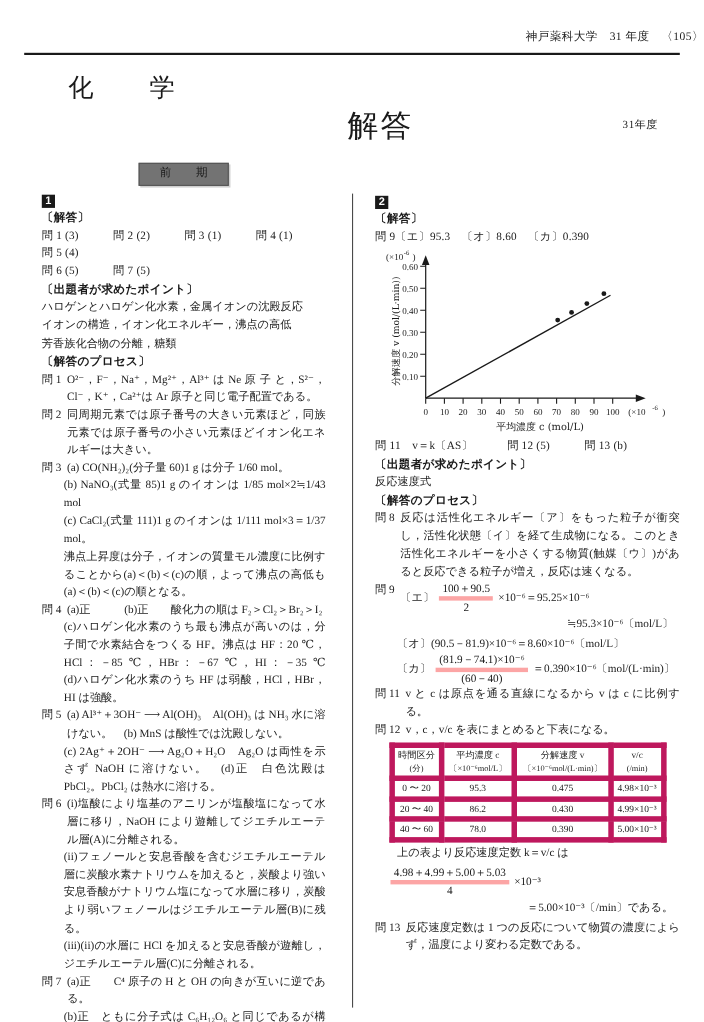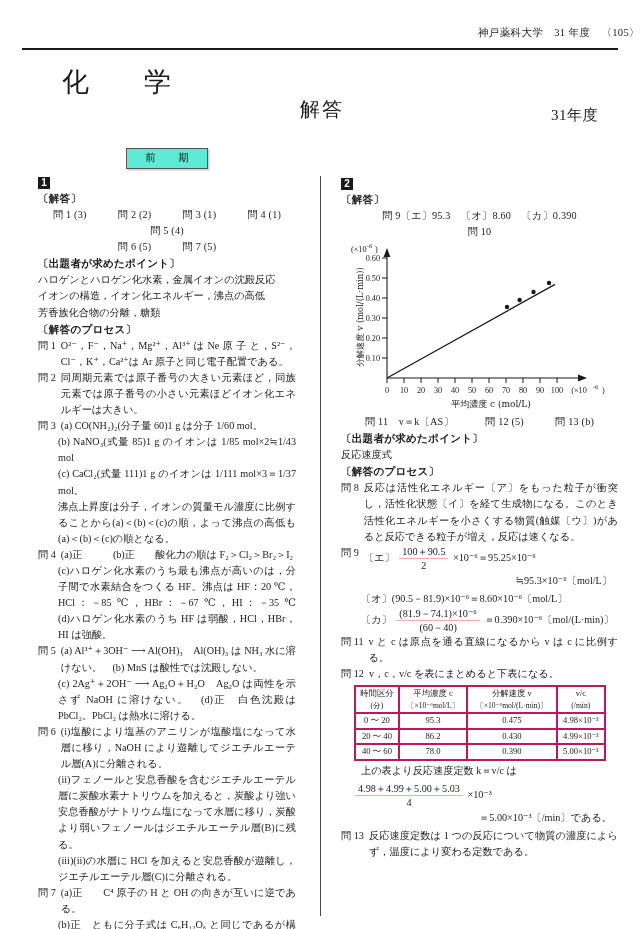--- a/index.html
+++ b/index.html
@@ -24,30 +24,30 @@
   }
   .rule {
     margin:8px 22px 0 22px;
     border-top:2.2px solid #1a1a1a;
   }
 
   
   .titleblock { position:relative; height:96px; }
   .subject {
     position:absolute; left:62px; top:14px;
-    font-size:27px; letter-spacing:14px;
+    font-size:23px; letter-spacing:14px;
     font-family:"DejaVu Serif","Liberation Serif",serif;
   }
   .kaitou {
-    position:absolute; left:300px; top:46px;
-    font-size:20px; letter-spacing:2px;font-family:Liberation Serif, serif;
+    position:absolute; left:316px; top:46px;
+    font-size:28px; letter-spacing:2px;font-family:Liberation Serif, serif;
   }
   .year {
     position:absolute; right:42px; top:56px;
-    font-size:15px; letter-spacing:.5px;
+    font-size:10px; letter-spacing:.5px;
   }
 
   
   .cols {
     position:absolute; left:0; top:176px;
     width:640px; height:740px;
     display:flex;
   }
   .col {
     width:320px;
@@ -61,66 +61,66 @@
   }
 
   .zenki-wrap { text-align:center; margin:-28px 0 6px 0; }
   .zenki {
     display:inline-block;
     border:1px solid #555;
     padding:1px 12px 2px 12px;
     font-size:10.5px;
     letter-spacing:6px;
     text-indent:6px;
-    background:#5eead4;
+    background:#737373;
     box-shadow:1.5px 1.5px 0 #cfcfcf;
   }
 
   .secnum {
     display:inline-block;
     background:#1a1a1a; color:#fff;
     font-family:"Liberation Sans","DejaVu Sans",sans-serif;
     font-size:10px; font-weight:bold;
     width:12px; height:12px;
     line-height:12px; text-align:center;
     margin:2px 0 1px 0;
   }
   .secnum-row { line-height:14px; }
 
   .hdr { font-weight:bold; font-size:10.6px; letter-spacing:.2px; line-height:17px; }
 
-  .ansline { letter-spacing:.2px;text-align:center; }
+  .ansline { letter-spacing:.2px; }
 
   .plain { text-align:justify; text-justify:inter-ideograph; }
 
   .item { display:flex; margin-top:0px; }
   .item .lbl { flex:0 0 auto; white-space:nowrap; padding-right:5px; }
   .item .bdy { flex:1 1 auto; text-align:justify; text-justify:inter-ideograph; }
 
   .indent { padding-left:20px; text-align:justify; text-justify:inter-ideograph; }
 
   
   .graphbox { position:relative; width:270px; height:170px; margin:2px 0 2px 0; }
 
   
   .frac { display:inline-block; vertical-align:middle; text-align:center; margin:0 2px; }
-  .frac .num { display:block; border-bottom:1px solid #fca5a5; padding:0 3px; line-height:13px; }
+  .frac .num { display:block; border-bottom:4px solid #fca5a5; padding:0 3px; line-height:13px; }
   .frac .den { display:block; padding:0 3px; line-height:13px; }
   .eqline { margin:3px 0 1px 12px; }
   .eqright { text-align:right; margin:1px 6px 2px 0; }
 
   
   table.dt {
     border-collapse:collapse;
     margin:3px auto 2px auto;
     font-size:8.6px;
     width:252px;
   }
   table.dt th, table.dt td {
-    border:2px solid #be185d;
+    border:5px solid #be185d;
     text-align:center;
     padding:1px 1px;
     line-height:11.5px;
     font-weight:normal;
   }
   table.dt th { font-size:8.4px; }
   table.dt .u { font-size:7.6px; display:block; }
 </style>
 </head>
 <body>
@@ -205,21 +205,20 @@
     </div>
 
     <div class="col right">
 
       <div class="secnum-row">
         <span class="secnum">2</span>
       </div>
 
       <div class="hdr">〔解答〕</div>
       <div class="ansline">問 9〔エ〕95.3　〔オ〕8.60　〔カ〕0.390</div>
-      <div class="ansline">問 10</div>
 
       <div class="graphbox">
         <svg width="270" height="170" viewBox="0 0 270 170">
 
           <line x1="46" y1="14" x2="46" y2="136" stroke="#1a1a1a" stroke-width="1.1"></line>
           <polygon points="46,6 42.6,15 49.4,15" fill="#1a1a1a"></polygon>
           <line x1="46" y1="136" x2="238" y2="136" stroke="#1a1a1a" stroke-width="1.1"></line>
           <polygon points="246,136 237,132.6 237,139.4" fill="#1a1a1a"></polygon>
 
           <g stroke="#1a1a1a" stroke-width="1">

